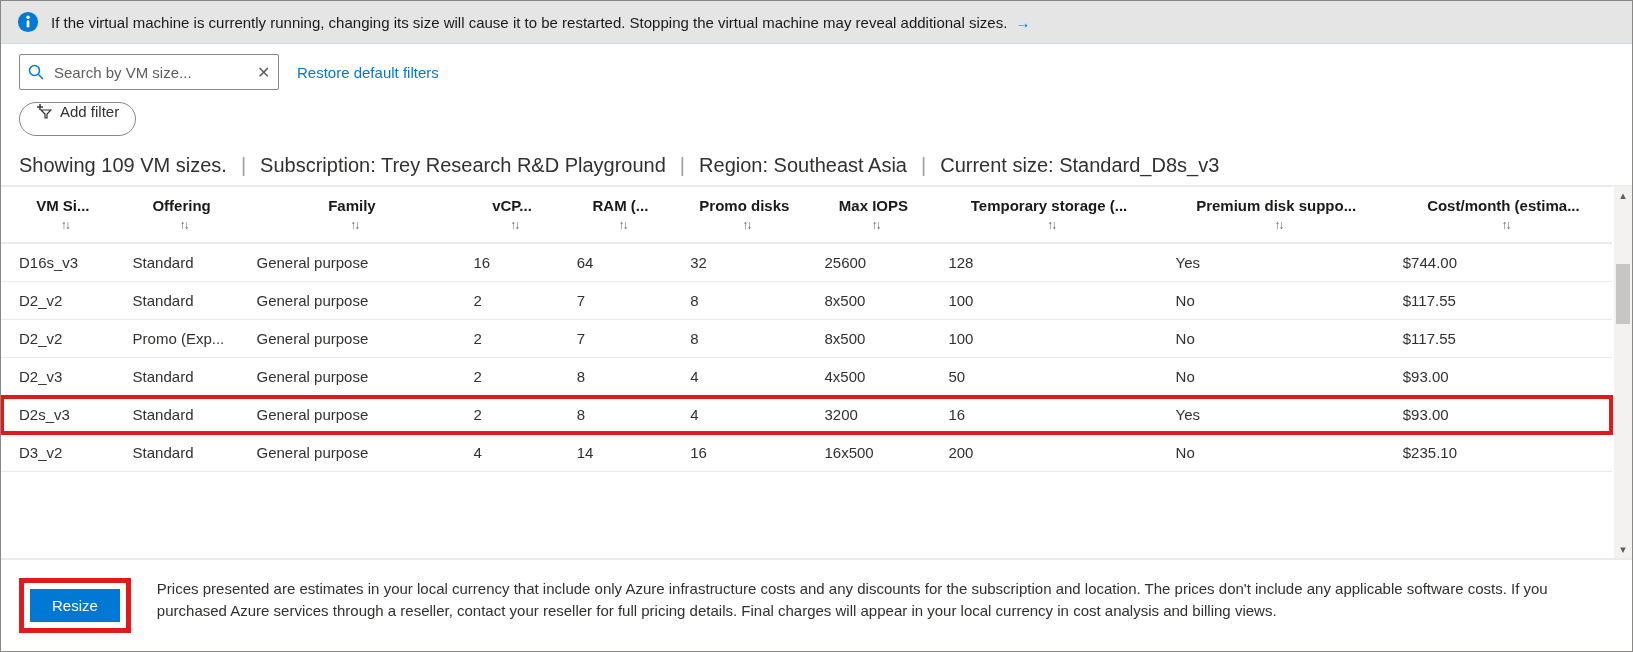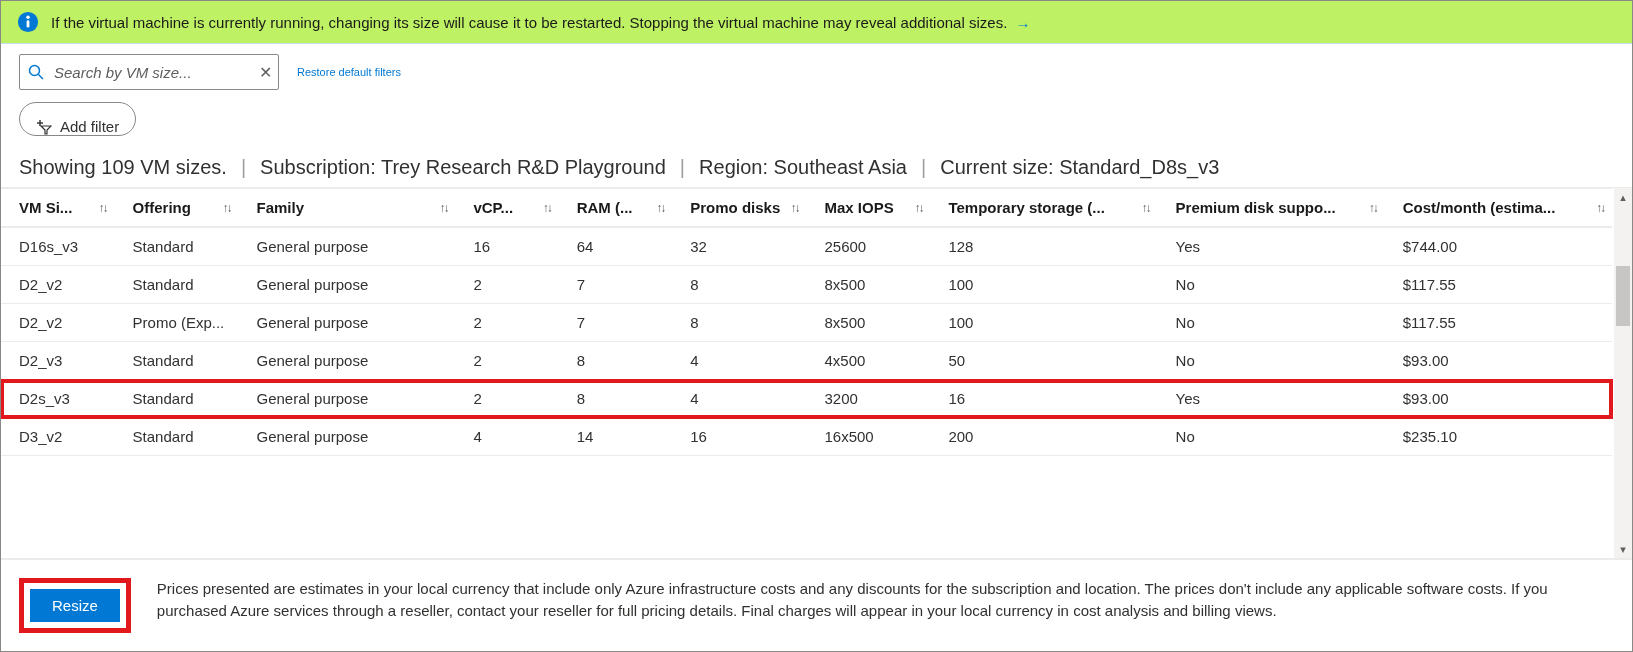--- a/index.html
+++ b/index.html
@@ -15,21 +15,21 @@
     height: 652px;
     border: 1px solid #8a8886;
     position: relative;
     display: flex;
     flex-direction: column;
     overflow: hidden;
   }
 
   
   .info-banner {
-    background: #bef264;
+    background: #e5e5e5;
     padding: 10px 16px;
     display: flex;
     align-items: center;
     gap: 12px;
     font-size: 15px;
     color: #1b1a19;
     border-bottom: 1px solid #c7ddf2;
   }
   .info-icon-svg { width: 22px; height: 22px; flex: 0 0 auto; }
   .info-link {
@@ -61,38 +61,37 @@
     background: #fff;
   }
   .search-icon { color:#0078d4; margin-right:8px; flex:0 0 auto; }
   .search-input {
     flex: 1 1 auto;
     border: none;
     outline: none;
     font-size: 15px;
     color: #323130;
     background: transparent;
-    font-style: italic;
   }
   .search-input::placeholder { color: #605e5c; }
   .search-clear {
     color: #605e5c;
     cursor: pointer;
     font-size: 16px;
     padding: 0 2px;
   }
   .restore-link {
     color: #0078d4;
-    font-size: 11px;
+    font-size: 15px;
     cursor: pointer;
   }
   .row2 { margin-top: 12px; }
   .add-filter-btn {
     display: inline-flex;
-    align-items: flex-end;
+    align-items: flex-start;
     gap: 8px;
     height: 34px;
     padding: 0 16px;
     border: 1px solid #8a8886;
     border-radius: 18px;
     background: #fff;
     cursor: pointer;
     font-size: 15px;
     color: #323130;
   }
@@ -146,20 +145,21 @@
     color: #605e5c;
     margin-left: 4px;
     letter-spacing: -2px;
   }
   .th-flex {
     display: flex;
     align-items: center;
     justify-content: space-between;
     gap: 4px;
     min-width: 0;
+    flex-direction: column;
   }
   .th-label {
     overflow: hidden;
     text-overflow: ellipsis;
     white-space: nowrap;
     min-width: 0;
   }
   col.c0 { width: 110px; }
   col.c1 { width: 120px; }
   col.c2 { width: 210px; }

